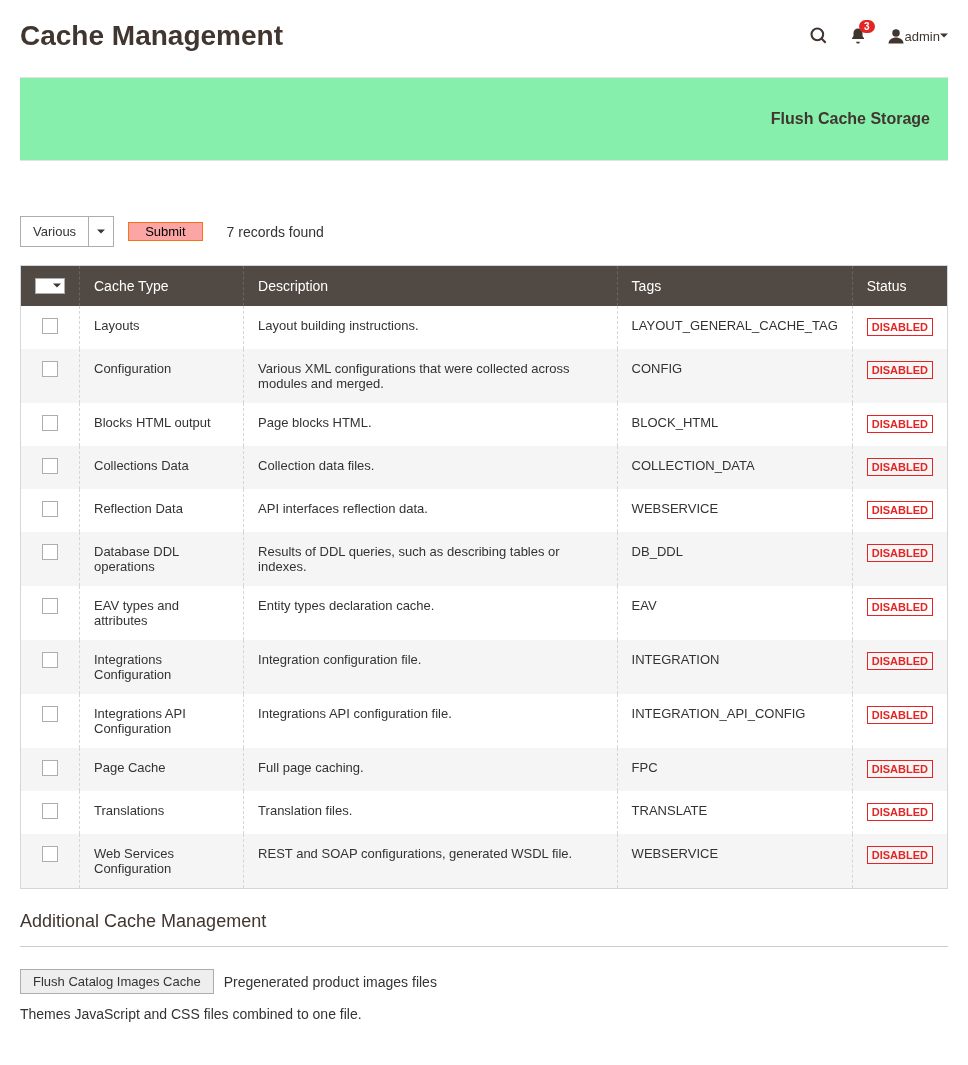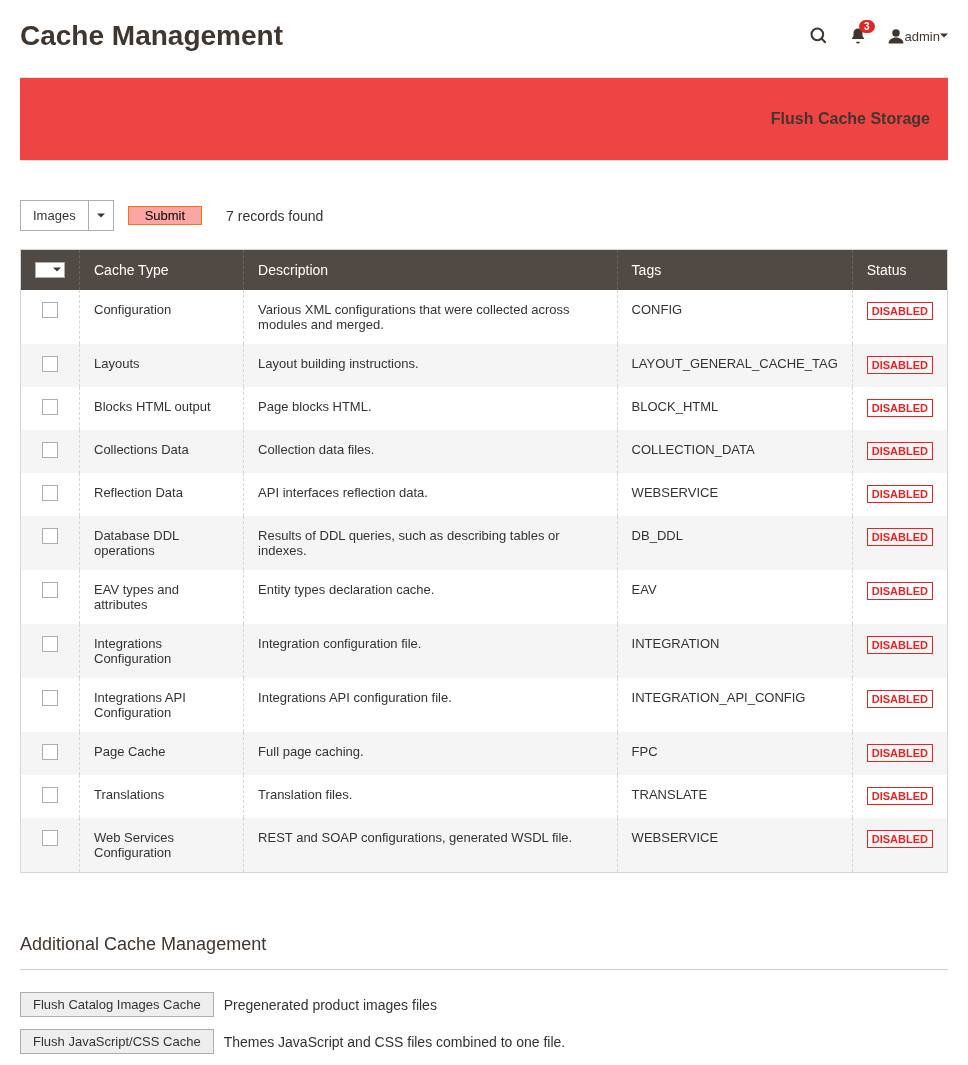--- a/index.html
+++ b/index.html
@@ -3,21 +3,21 @@
 <meta charset="utf-8">
 <style>
 * { box-sizing: border-box; margin: 0; padding: 0; }
 body { font-family: 'Helvetica Neue', Arial, sans-serif; font-size: 14px; color: #333; background: #fff; padding: 0 20px 30px; }
 .header-row { display: flex; justify-content: space-between; align-items: center; padding: 20px 0 25px; }
 .page-title { font-size: 28px; font-weight: 700; color: #41362f; }
 .header-icons { display: flex; align-items: center; gap: 20px; }
 .icon-btn { cursor: pointer; position: relative; display: flex; align-items: center; }
 .badge { position: absolute; top: -6px; right: -8px; background: #e22626; color: #fff; border-radius: 10px; font-size: 10px; padding: 1px 5px; font-weight: bold; }
 .user-menu { display: flex; align-items: center; cursor: pointer; color: #41362f; font-size: 13px; }
-.actions-bar { background: #ef4444; border: 1px solid #e3e3e3; border-left: none; border-right: none; padding: 22px 0; display: flex; justify-content: flex-end; gap: 14px; align-items: center; margin-bottom: 39px; }
+.actions-bar { background: #86efac; border: 1px solid #e3e3e3; border-left: none; border-right: none; padding: 22px 0; display: flex; justify-content: flex-end; gap: 14px; align-items: center; margin-bottom: 55px; }
 .btn-secondary-text { font-size: 16px; color: #41362f; font-weight: 600; padding: 10px 18px; cursor: pointer; }
 .btn-primary { background: #eb5202; color: #fff; border: 1px solid #eb5202; font-size: 16px; font-weight: 600; padding: 12px 22px; cursor: pointer; border-radius: 2px; }
 .controls-row { display: flex; align-items: center; gap: 14px; margin-bottom: 18px; }
 .select-wrap { display: flex; border: 1px solid #adadad; background: #fff; }
 .select-text { padding: 7px 12px; font-size: 13px; color: #333;}
 .select-caret { border-left: 1px solid #adadad; padding: 7px 8px; display: flex; align-items: center; }
 .btn-submit { background: #fca5a5; border: 1px solid #f97316; padding: 1px 16px; font-size: 13px; cursor: pointer; }
 .records-found { color: #333; font-size: 14px; margin-left: 10px;}
 .data-table { width: 100%; border-collapse: collapse; border: 1px solid #d6d6d6; }
 .data-table th { background: #514943; color: #fff; text-align: left; padding: 12px 14px; font-weight: 400; font-size: 14px; border-right: 1px dashed #6b6460;}
@@ -26,21 +26,21 @@
 .data-table td:last-child { border-right: none;}
 .data-table tbody tr:nth-child(even) { background: #f5f5f5; }
 .cb-cell { width: 55px; text-align: center; }
 .cb { width: 16px; height: 16px; border: 1px solid #adadad; display: inline-block; background: #fff; cursor: pointer; }
 .th-cb-wrap { display: flex; align-items: center; gap: 2px; background:#fff; border:1px solid #adadad; padding:1px 3px; width:fit-content;}
 .status-badge { border: 1px solid #e22626; color: #e22626; font-size: 11px; font-weight: bold; padding: 2px 4px; display: inline-block; }
 .col-type { width: 170px; }
 .col-desc { width: 400px; }
 .col-tags { width: 210px; }
 .col-status { width: 90px; text-align: left;}
-.additional-title { font-size: 18px; color: #41362f; font-weight: 400; margin: 61px 0 14px; }
+.additional-title { font-size: 18px; color: #41362f; font-weight: 400; margin: 22px 0 14px; }
 .divider { border: none; border-top: 1px solid #ccc; margin-bottom: 22px; }
 .add-row { display: flex; align-items: center; gap: 10px; margin-bottom: 12px; }
 .btn-gray { background: #eee; border: 1px solid #adadad; padding: 4px 12px; font-size: 13px; cursor: pointer; color:#333;}
 svg { display:block; }
 </style>
 </head>
 <body>
 
 <div class="header-row">
   <h1 class="page-title">Cache Management</h1>
@@ -69,21 +69,21 @@
     </div>
   </div>
 </div>
 
 <div class="actions-bar">
   <div class="btn-secondary-text">Flush Cache Storage</div>
 </div>
 
 <div class="controls-row">
   <div class="select-wrap">
-    <span class="select-text">Images</span>
+    <span class="select-text">Various</span>
     <span class="select-caret">
         <svg width="8" height="8" viewBox="0 0 10 10" fill="#41362f">
           <path d="M0 2l5 5 5-5z"></path>
         </svg>
       </span>
   </div>
   <button class="btn-submit">Submit</button>
   <span class="records-found">7 records found</span>
 </div>
 
@@ -100,30 +100,30 @@
       </th>
       <th class="col-type">Cache Type</th>
       <th class="col-desc">Description</th>
       <th class="col-tags">Tags</th>
       <th class="col-status">Status</th>
     </tr>
   </thead>
   <tbody id="table-body">
       <tr>
         <td class="cb-cell"><span class="cb"></span></td>
+        <td class="col-type">Layouts</td>
+        <td class="col-desc">Layout building instructions.</td>
+        <td class="col-tags">LAYOUT_GENERAL_CACHE_TAG</td>
+        <td class="col-status"><span class="status-badge">DISABLED</span></td>
+      </tr>
+      <tr>
+        <td class="cb-cell"><span class="cb"></span></td>
         <td class="col-type">Configuration</td>
         <td class="col-desc">Various XML configurations that were collected across modules and merged.</td>
         <td class="col-tags">CONFIG</td>
-        <td class="col-status"><span class="status-badge">DISABLED</span></td>
-      </tr>
-      <tr>
-        <td class="cb-cell"><span class="cb"></span></td>
-        <td class="col-type">Layouts</td>
-        <td class="col-desc">Layout building instructions.</td>
-        <td class="col-tags">LAYOUT_GENERAL_CACHE_TAG</td>
         <td class="col-status"><span class="status-badge">DISABLED</span></td>
       </tr>
       <tr>
         <td class="cb-cell"><span class="cb"></span></td>
         <td class="col-type">Blocks HTML output</td>
         <td class="col-desc">Page blocks HTML.</td>
         <td class="col-tags">BLOCK_HTML</td>
         <td class="col-status"><span class="status-badge">DISABLED</span></td>
       </tr>
       <tr>
@@ -193,16 +193,15 @@
 </table>
 
 <h2 class="additional-title">Additional Cache Management</h2>
 <hr class="divider">
 <div id="additional-list">
     <div class="add-row">
       <button class="btn-gray">Flush Catalog Images Cache</button>
       <span>Pregenerated product images files</span>
     </div>
     <div class="add-row">
-      <button class="btn-gray">Flush JavaScript/CSS Cache</button>
       <span>Themes JavaScript and CSS files combined to one file.</span>
     </div>
   </div>
 
 </body></html>

